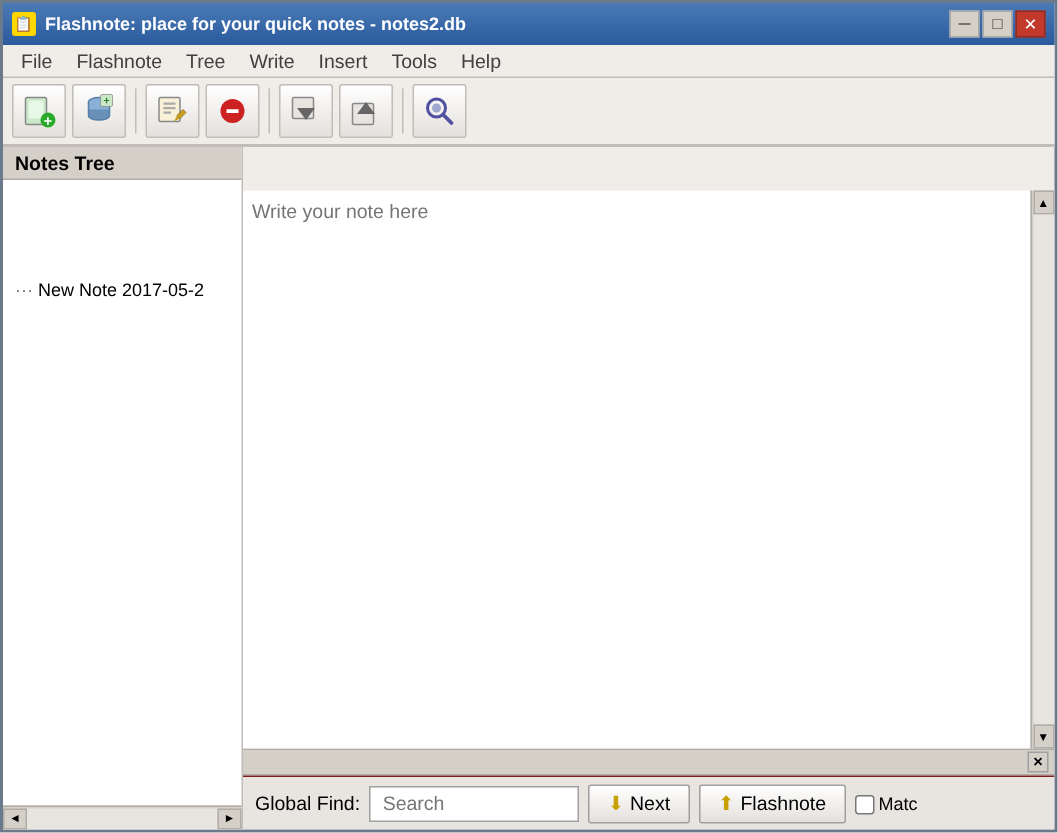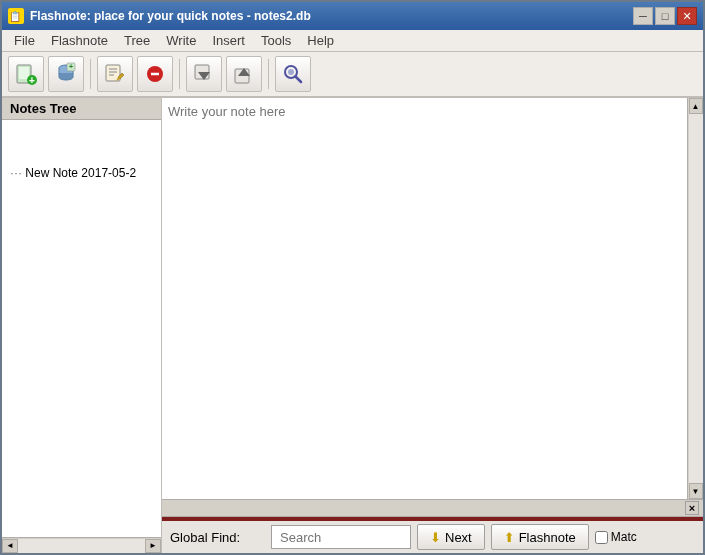--- a/index.html
+++ b/index.html
@@ -112,20 +112,21 @@
       flex: 1;
       overflow: hidden;
     }
     .notes-panel {
       width: 160px;
       background: #fff;
       border-right: 1px solid #c0bdb8;
       display: flex;
       flex-direction: column;
       flex-shrink: 0;
+      gap: 20px;
     }
     .notes-panel-header {
       background: #d4d0c8;
       padding: 3px 8px;
       font-size: 13px;
       font-weight: bold;
       border-bottom: 1px solid #b0acA8;
     }
     .notes-panel-content {
       flex: 1;
@@ -158,20 +159,21 @@
       resize: none;
       font-size: 13px;
       font-family: 'Segoe UI', Tahoma, sans-serif;
       color: #333;
       overflow-y: auto;
     }
     .editor-scrollbar-area {
       display: flex;
       flex: 1;
       position: relative;
+      margin-top: 29px;
     }
     .vertical-scrollbar {
       width: 16px;
       background: #d4d0c8;
       border-left: 1px solid #b0acA8;
       display: flex;
       flex-direction: column;
       align-items: center;
     }
     .scroll-arrow {
@@ -208,42 +210,41 @@
       display: flex;
       align-items: center;
       justify-content: center;
       cursor: pointer;
       font-size: 11px;
       font-weight: bold;
     }
     .find-bar {
       height: 36px;
       background: #e8e4e0;
-      border-top: 4px solid #7f1d1d;
+      border-top: 1px solid #7f1d1d;
       display: flex;
       align-items: center;
       padding: 4px 8px;
       gap: 6px;
       flex-shrink: 0;
     }
     .find-label {
       font-size: 13px;
       white-space: nowrap;
     }
     .find-input-wrap {
       display: flex;
       align-items: center;
       background: white;
       border: 1px solid #a0a0a0;
       height: 24px;
       flex: 1;
       max-width: 140px;
       padding: 0 4px;
       gap: 4px;
-      margin-left: 25px;
     }
     .find-input {
       border: none;
       outline: none;
       font-size: 13px;
       flex: 1;
       background: transparent;
     }
     .find-clear {
       cursor: pointer;

